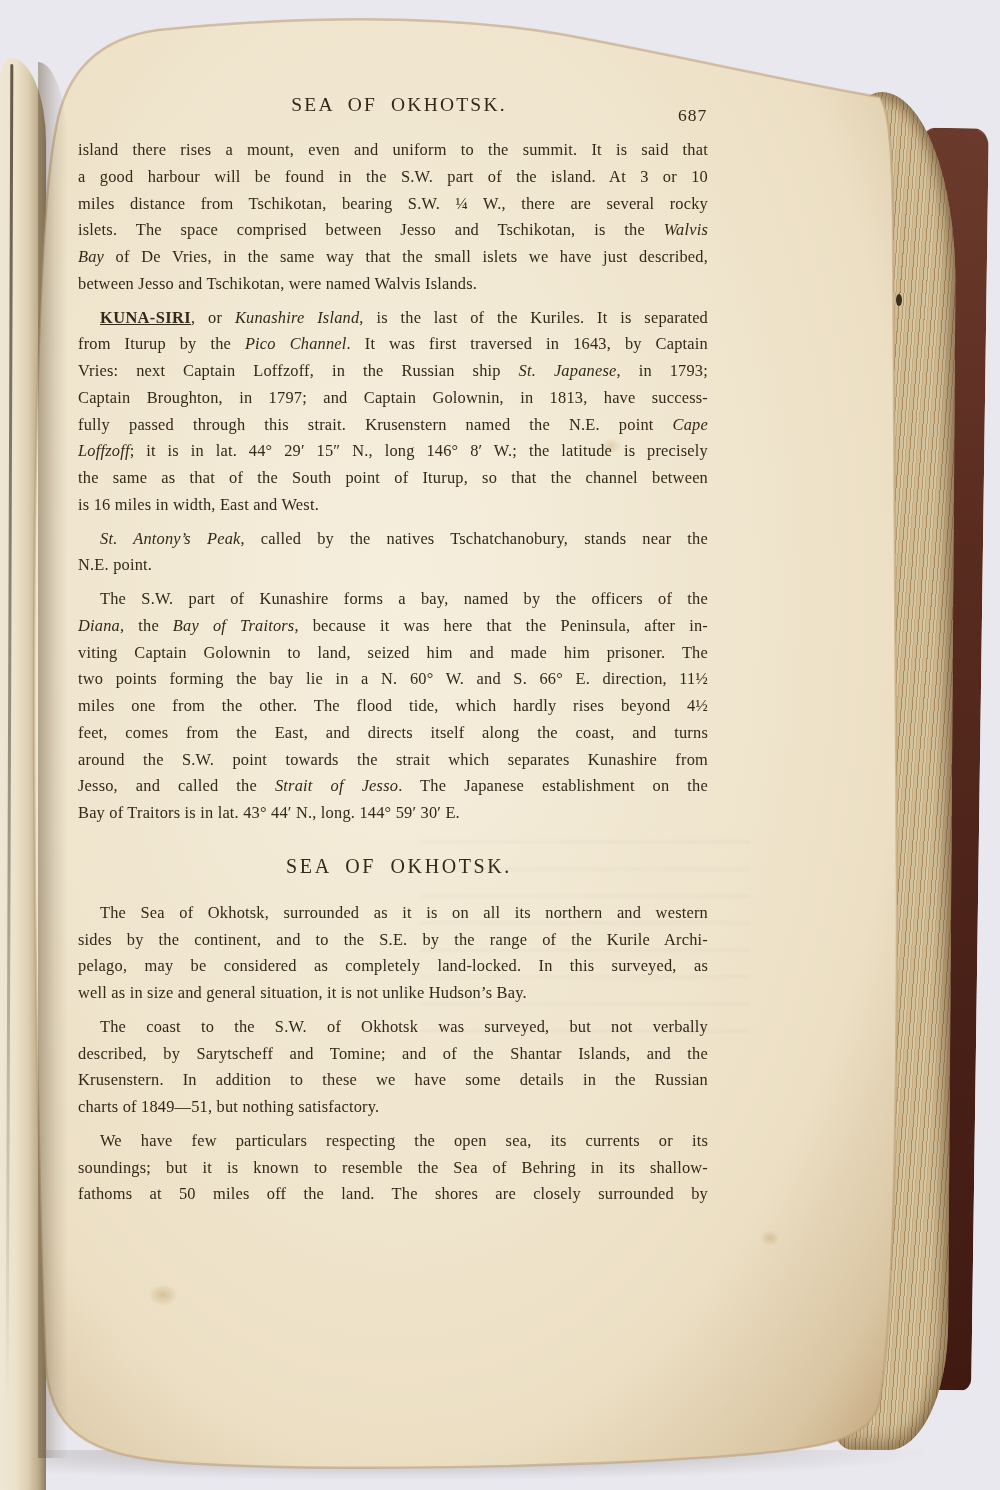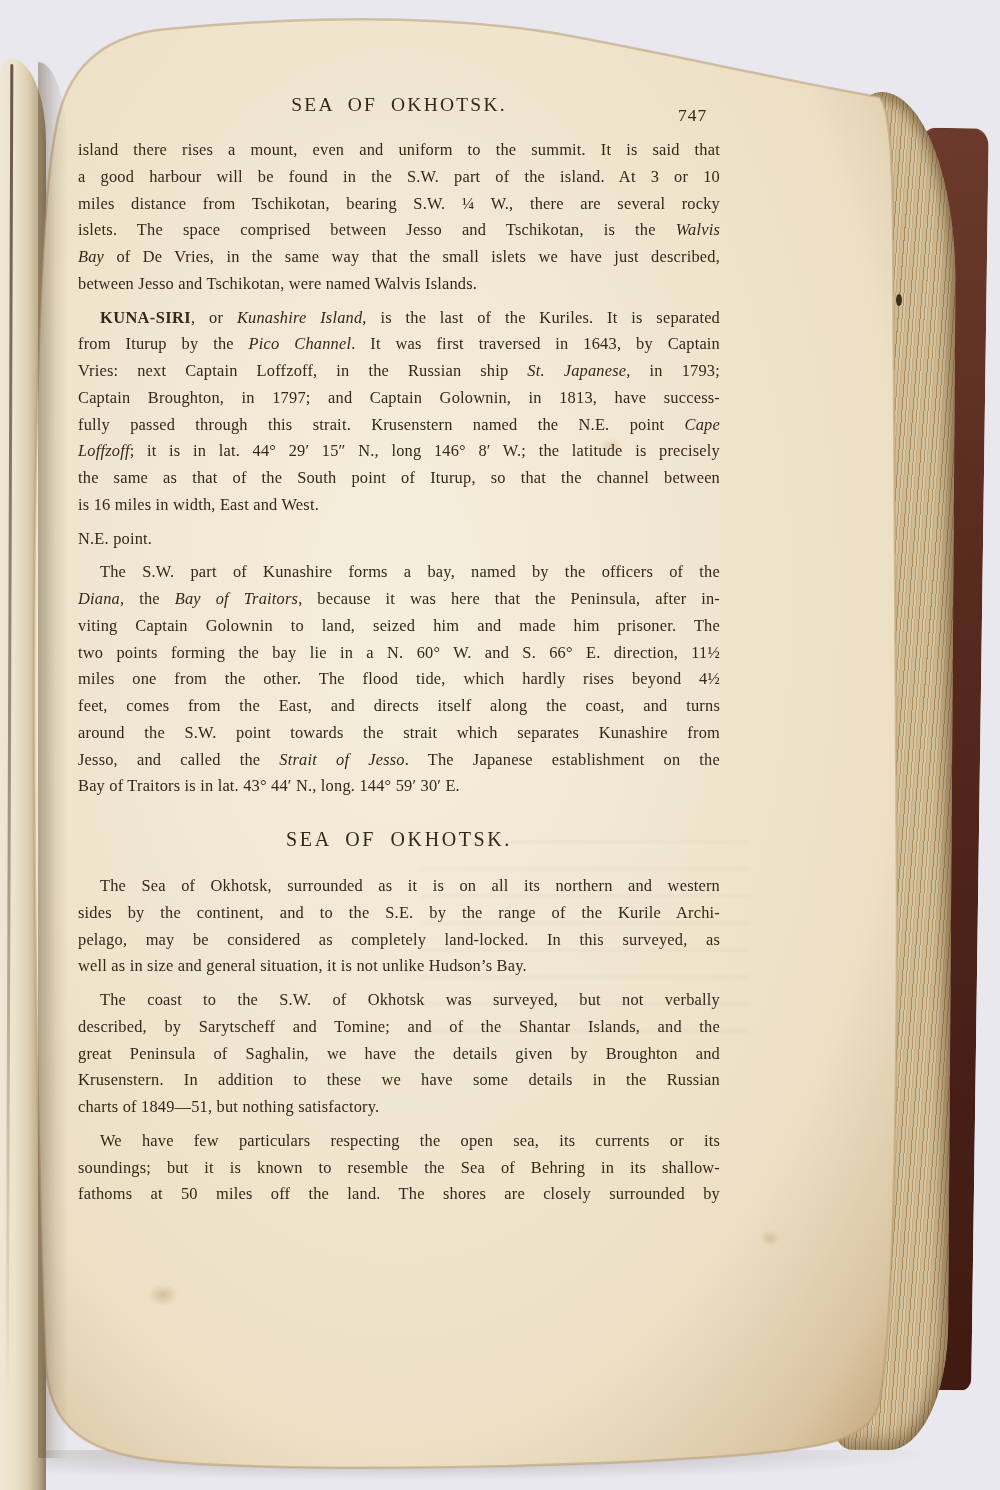--- a/index.html
+++ b/index.html
@@ -73,29 +73,29 @@
   }
 
   
   .text-layer{left:44px;top:0;width:856px;height:1282px;z-index:4;color:var(--ink,#342818);}
   .running-head{
     position:absolute;left:34px;top:94px;width:642px;text-align:center;
     font-size:19.5px;letter-spacing:2.2px;word-spacing:7px;
   }
   .page-number{position:absolute;left:634px;top:105px;font-size:17.5px;letter-spacing:1px;}
   .body-text{position:absolute;left:34px;top:137px;width:642px;font-size:16.4px;letter-spacing:.2px;}
-  .para{margin:0 0 7px 0;}
+  .para{margin:0 12px 7px 0;}
   .line{
     text-align:justify;text-align-last:justify;
     line-height:26.75px;max-height:27px;overflow:hidden;
   }
   .line.short{text-align-last:left;}
   .line.indent{padding-left:22px;}
   .line .i{font-style:italic;}
-  .line .b{font-weight:bold;letter-spacing:.4px;}
+  .line .b{font-weight:bold;letter-spacing:.4px;text-decoration:underline;}
   .section-heading{
     text-align:center;font-size:20px;letter-spacing:2.6px;word-spacing:7px;
     margin:26px 0 20px 0;line-height:27px;
   }
 </style>
 </head>
 <body>
 
 <div class="abs cover"></div>
 <div class="abs book-shadow"></div>
@@ -129,41 +129,42 @@
 
 <div class="abs gutter-shadow"></div>
 <div class="abs spine-line"></div>
 <div class="abs stain s1"></div>
 <div class="abs stain s2"></div>
 <div class="abs stain s3"></div>
 <div class="abs show-through"></div>
 
 <div class="abs text-layer">
   <div class="running-head">SEA OF OKHOTSK.</div>
-  <div class="page-number">747</div>
+  <div class="page-number">687</div>
   <div class="body-text">
       <div class="para">
         <div class="line"><span>island there rises a mount, even and uniform to the summit.  It is said that</span></div>
         <div class="line"><span>a good harbour will be found in the S.W. part of the island.  At 3 or 10</span></div>
         <div class="line"><span>miles distance from Tschikotan, bearing S.W. ¼ W., there are several rocky</span></div>
         <div class="line"><span>islets.  The space comprised between Jesso and Tschikotan, is the </span><span class="i">Walvis</span></div>
         <div class="line"><span class="i">Bay</span><span> of De Vries, in the same way that the small islets we have just described,</span></div>
         <div class="line short"><span>between Jesso and Tschikotan, were named Walvis Islands.</span></div>
       </div>
       <div class="para">
         <div class="line indent"><span class="b">KUNA-SIRI</span><span>, or </span><span class="i">Kunashire Island</span><span>, is the last of the Kuriles.  It is separated</span></div>
         <div class="line"><span>from Iturup by the </span><span class="i">Pico Channel</span><span>.  It was first traversed in 1643, by Captain</span></div>
         <div class="line"><span>Vries: next Captain Loffzoff, in the Russian ship </span><span class="i">St. Japanese</span><span>, in 1793;</span></div>
         <div class="line"><span>Captain Broughton, in 1797; and Captain Golownin, in 1813, have success-</span></div>
         <div class="line"><span>fully passed through this strait.  Krusenstern named the N.E. point </span><span class="i">Cape</span></div>
         <div class="line"><span class="i">Loffzoff</span><span>; it is in lat. 44° 29′ 15″ N., long 146° 8′ W.; the latitude is precisely</span></div>
         <div class="line"><span>the same as that of the South point of Iturup, so that the channel between</span></div>
         <div class="line short"><span>is 16 miles in width, East and West.</span></div>
       </div>
       <div class="para">
+        <div class="line indent"><span class="i">St. Antony’s Peak</span><span>, called by the natives Tschatchanobury, stands near the</span></div>
         <div class="line short"><span>N.E. point.</span></div>
       </div>
       <div class="para">
         <div class="line indent"><span>The S.W. part of Kunashire forms a bay, named by the officers of the</span></div>
         <div class="line"><span class="i">Diana</span><span>, the </span><span class="i">Bay of Traitors</span><span>, because it was here that the Peninsula, after in-</span></div>
         <div class="line"><span>viting Captain Golownin to land, seized him and made him prisoner.  The</span></div>
         <div class="line"><span>two points forming the bay lie in a N. 60° W. and S. 66° E. direction, 11½</span></div>
         <div class="line"><span>miles one from the other.  The flood tide, which hardly rises beyond 4½</span></div>
         <div class="line"><span>feet, comes from the East, and directs itself along the coast, and turns</span></div>
         <div class="line"><span>around the S.W. point towards the strait which separates Kunashire from</span></div>
@@ -173,21 +174,20 @@
       <div class="section-heading">SEA OF OKHOTSK.</div>
       <div class="para">
         <div class="line indent"><span>The Sea of Okhotsk, surrounded as it is on all its northern and western</span></div>
         <div class="line"><span>sides by the continent, and to the S.E. by the range of the Kurile Archi-</span></div>
         <div class="line"><span>pelago, may be considered as completely land-locked.  In this surveyed, as</span></div>
         <div class="line short"><span>well as in size and general situation, it is not unlike Hudson’s Bay.</span></div>
       </div>
       <div class="para">
         <div class="line indent"><span>The coast to the S.W. of Okhotsk was surveyed, but not verbally</span></div>
         <div class="line"><span>described, by Sarytscheff and Tomine; and of the Shantar Islands, and the</span></div>
-        <div class="line"><span>great Peninsula of Saghalin, we have the details given by Broughton and</span></div>
         <div class="line"><span>Krusenstern.  In addition to these we have some details in the Russian</span></div>
         <div class="line short"><span>charts of 1849—51, but nothing satisfactory.</span></div>
       </div>
       <div class="para">
         <div class="line indent"><span>We have few particulars respecting the open sea, its currents or its</span></div>
         <div class="line"><span>soundings; but it is known to resemble the Sea of Behring in its shallow-</span></div>
         <div class="line"><span>fathoms at 50 miles off the land.  The shores are closely surrounded by</span></div>
       </div>
     </div>
 </div>

